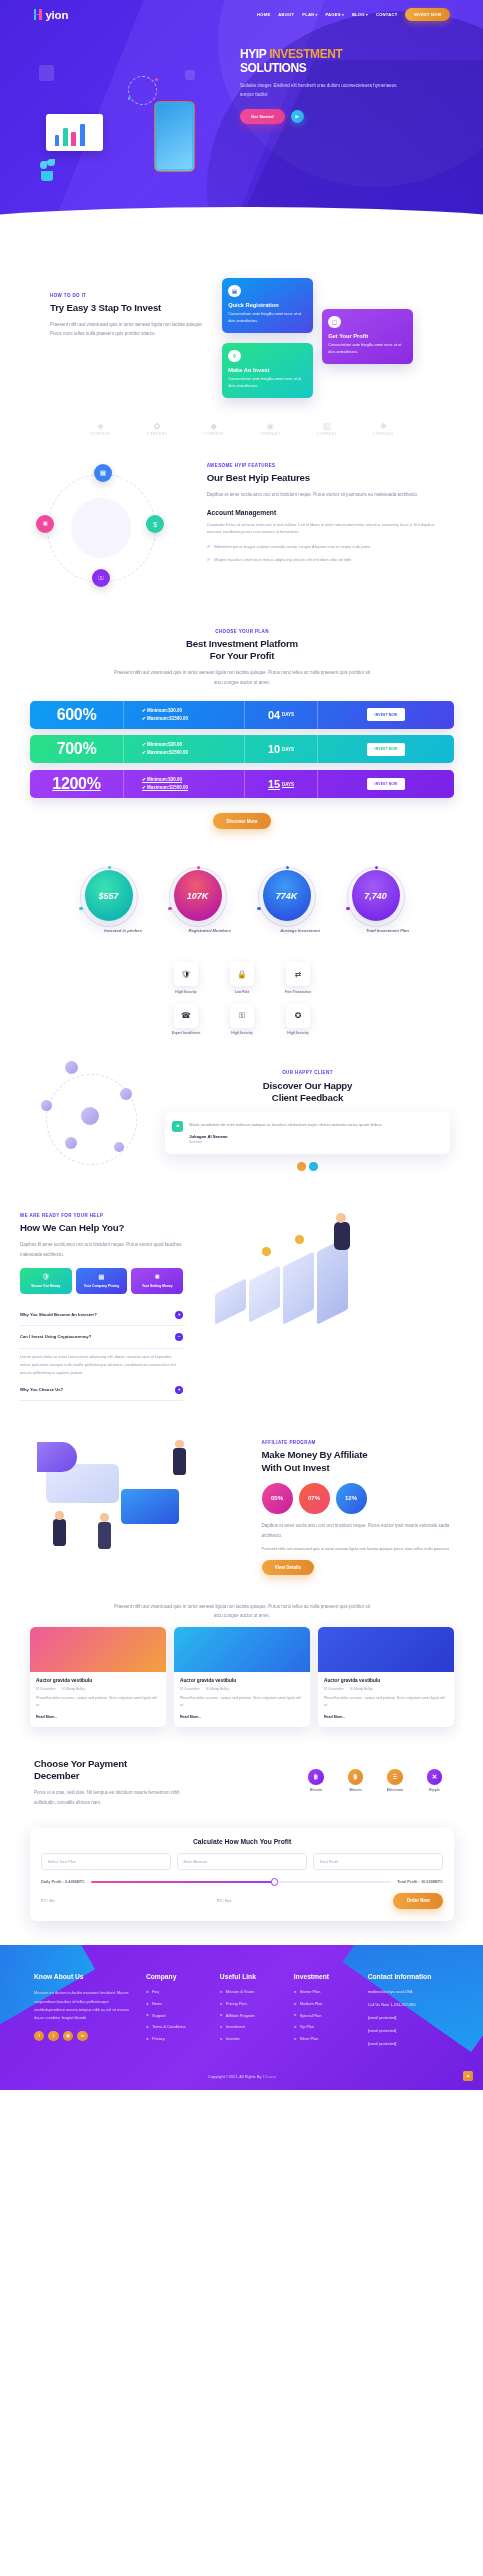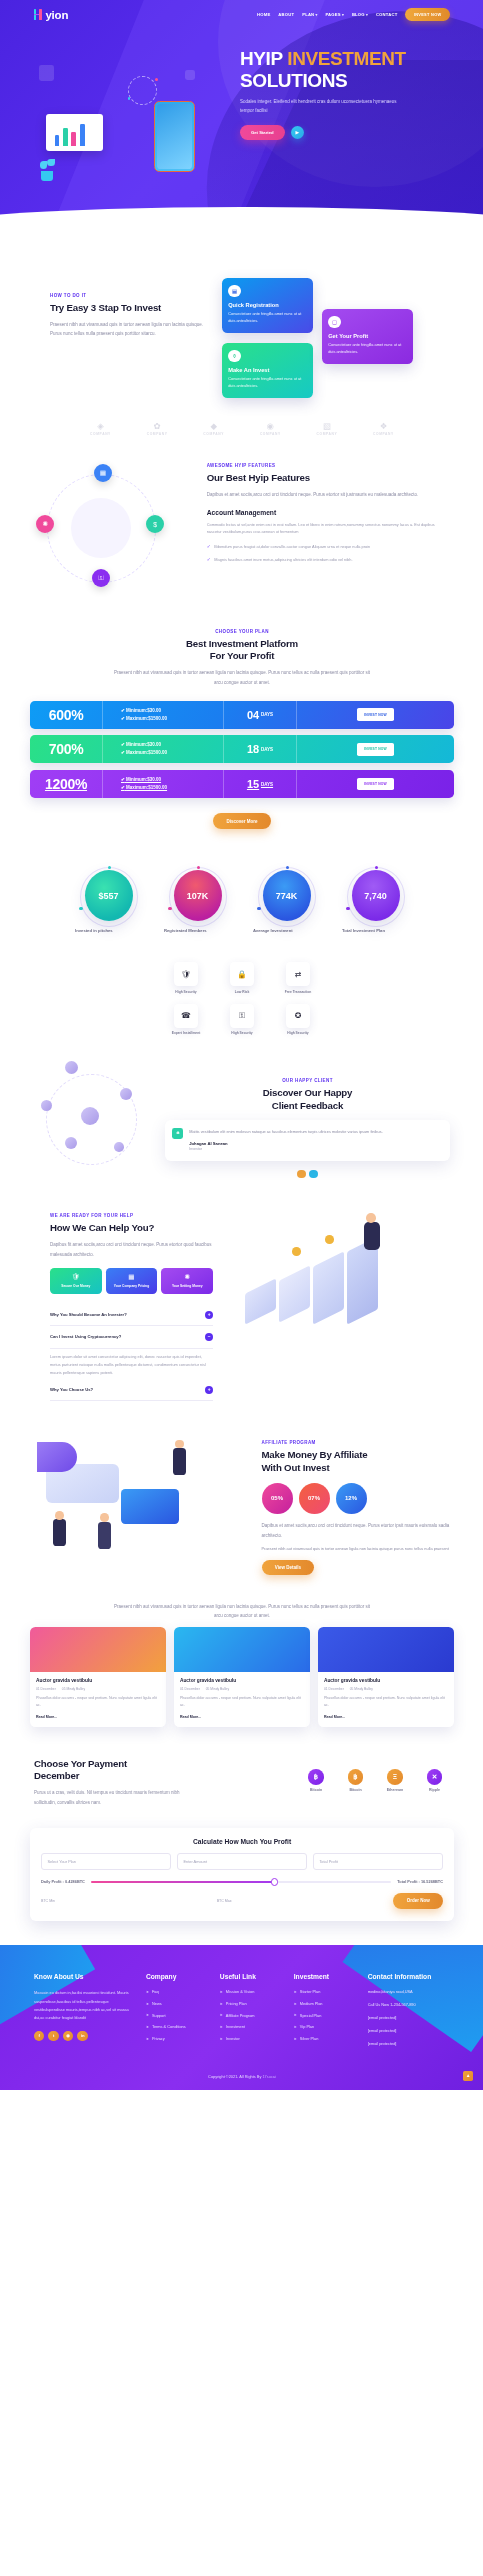--- a/index.html
+++ b/index.html
@@ -63,21 +63,21 @@
   .btn-invest {
     background:linear-gradient(90deg,#f0a83c,#e08a2a); color:#fff; border:none;
     border-radius:18px; padding:4.2px 8.5px; font-size:3.9px; font-weight:700;
     letter-spacing:0.3px; text-transform:uppercase; cursor:pointer;
     box-shadow:0 2.4px 6px rgba(230,140,40,.4);
   }
 
   .hero-body { position:relative; z-index:8; display:flex; padding:12px 34px 0; }
   .hero-left { width:200px; position:relative; height:181px; }
   .hero-right { flex:1; padding-left:6px; padding-top:7.3px; }
-  .hero-right h1 { font-size:19px; line-height:1.12; color:#fff; font-weight:700; letter-spacing:-0.4px; }
+  .hero-right h1 { font-size:12px; line-height:1.12; color:#fff; font-weight:700; letter-spacing:-0.4px; }
   .hero-right h1 .accent { color:#f0a23c; }
   .hero-p { color:#ddd6ff; font-size:4.5px; line-height:1.9; margin-top:7.3px; max-width:157px; }
   .hero-btns { display:flex; align-items:center; gap:6px; margin-top:9.7px; }
   .btn-pink {
     background:linear-gradient(90deg,#f0499b,#e8408f); border:none; color:#fff;
     border-radius:18px; padding:4.8px 11px; font-size:4.2px; font-weight:700; cursor:pointer;
     box-shadow:0 3px 8.5px rgba(230,60,140,.45);
   }
   .btn-play {
     width:13.3px; height:13.3px; border-radius:50%;
@@ -176,21 +176,21 @@
   .feat-sub-p { font-size:3.9px; line-height:1.95; color:#9a9ab0; margin-top:4.2px; }
 
   
   .plans { padding:0 30px; }
   .plan-row {
     display:flex; border-radius:4.8px; overflow:hidden; margin-bottom:6.7px; color:#fff;
     box-shadow:0 4.2px 12px rgba(60,60,140,.16); height:28px; align-items:stretch;
   }
   .plan-cell { display:flex; align-items:center; justify-content:center; border-right:0.6px solid rgba(255,255,255,.28); }
   .plan-cell:last-child { border-right:none; }
-  .pc-pct { width:73px; font-size:14px; font-weight:700; letter-spacing:-0.3px;text-align:center; }
+  .pc-pct { width:94px; font-size:16px; font-weight:700; letter-spacing:-0.3px;text-align:center; }
   .pc-lim { width:121px; flex-direction:column; align-items:flex-start; padding-left:18px; justify-content:center; }
   .pc-lim div { font-size:4.5px; font-weight:600; line-height:1.8; }
   .pc-days { width:73px; font-size:11px; font-weight:700; }
   .pc-days small { font-size:4.5px; font-weight:700; margin-left:1.8px; }
   .pc-btn { flex:1; }
   .pc-btn button {
     background:#fff; border:none; border-radius:1.8px; padding:4.2px 7.3px;
     font-size:3.3px; font-weight:700; letter-spacing:0.2px; cursor:pointer;
   }
   .p1 { background:linear-gradient(120deg,#0e9cf5 0%,#1a7ef0 45%,#4a44e8 100%); }
@@ -202,21 +202,21 @@
   .p4 { background:linear-gradient(120deg,#a03ef5 0%,#8a2ef0 50%,#7a22e8 100%);text-decoration:underline; }
   .p4 .pc-btn button { color:#8a2ef0; }
   .btn-orange {
     background:linear-gradient(90deg,#f0a33c,#e3892c); border:none; color:#fff;
     border-radius:18px; padding:5.4px 13.3px; font-size:4.5px; font-weight:700; cursor:pointer;
     box-shadow:0 3.6px 9.7px rgba(230,140,40,.38);
   }
 
   
   .counters { display:flex; justify-content:center; gap:22px; padding:20.6px 0 18px; }
-  .counter { text-align:left; width:67px; position:relative; }
+  .counter { text-align:right; width:67px; position:relative;font-style:italic; }
   .counter .circ {
     width:48px; height:51px; border-radius:50%; margin:0 auto; position:relative;
     display:flex; align-items:center; justify-content:center;
     color:#fff; font-size:9px; font-weight:700;
     box-shadow:0 6px 14.5px rgba(60,60,140,.18);
   }
   .counter .orbit {
     position:absolute; left:4.8px; top:-3.6px; width:58px; height:60px;
     border-radius:50%; border:0.6px solid #e7e2fb;
   }
@@ -231,21 +231,21 @@
   .sec-icons { display:flex; flex-wrap:wrap; justify-content:center; gap:9.7px 11px; padding:11px 0 18px; width:200px; margin:0 auto; }
   .sec-ico-box { width:45px; text-align:center; }
   .sec-ico-box .box {
     width:24px; height:24px; margin:0 auto; border-radius:4.2px; background:#fff;
     box-shadow:0 3px 9.7px rgba(60,60,140,.12); display:flex; align-items:center; justify-content:center;
     font-size:7.9px;
   }
   .sec-ico-box .cap { font-size:3.3px; color:#7a7a93; margin-top:3.6px; font-weight:600; }
 
   
-  .testi { display:flex; padding:9.7px 34px 24px; gap:4px; align-items:flex-end; }
+  .testi { display:flex; padding:9.7px 34px 24px; gap:4px; align-items:center; }
   .testi-left { width:127px; height:115px; position:relative; }
   .testi-ring { position:absolute; left:12px; top:11px; width:91px; height:91px; border-radius:50%; border:0.6px dashed #e2dcfb; }
   .av { position:absolute; border-radius:50%; background:linear-gradient(135deg,#cfc6f7,#a99ae8); }
   .testi-right { flex:1; }
   .testi-card {
     background:#fff; border-radius:6px; padding:8.5px 8.5px 9.7px; margin-top:7.3px;
     box-shadow:0 4.8px 15.7px rgba(60,60,140,.13); position:relative;
   }
   .testi-card .quote-ico {
     width:11px; height:11px; border-radius:2.4px; background:#2ad0a8; color:#fff;
@@ -253,21 +253,21 @@
     position:absolute; left:7.3px; top:8.5px;
   }
   .testi-card p.txt { font-size:3.9px; line-height:1.95; color:#8b8ba3; padding-left:15.7px; }
   .testi-card .who { font-size:4.2px; font-weight:700; color:#1b1b33; padding-left:15.7px; margin-top:5.4px; }
   .testi-card .role { font-size:3.6px; color:#a0a0b8; padding-left:15.7px; margin-top:1.2px; }
   .dots { display:flex; gap:3.6px; justify-content:center; margin-top:8.5px; }
   .dot { width:8.5px; height:8.5px; border-radius:50%; background:#f0a33c; }
   .dot.b { background:#2ab8e8; }
 
   
-  .help { display:flex; padding:11px 50px 18px; gap:8px; }
+  .help { display:flex; padding:11px 20px 18px; gap:8px; }
   .help-left { width:163px; }
   .help-right { flex:1; position:relative; height:145px; }
   .mini-cards { display:flex; gap:4.2px; margin-top:8.5px; }
   .mini-card {
     flex:1; border-radius:4.2px; padding:5.4px 4.2px; color:#fff; text-align:center;
   }
   .mini-card .mi { font-size:6.7px; }
   .mini-card .mt { font-size:3.3px; font-weight:700; margin-top:3px; line-height:1.5; }
   .mc1 { background:linear-gradient(150deg,#2ae08a,#16c2c4); }
   .mc2 { background:linear-gradient(150deg,#3a7ef5,#4a3ae8); }
@@ -563,21 +563,21 @@
             <button>INVEST NOW</button>
           </div>
       </div>
       <div class="plan-row p2">
         <div class="plan-cell pc-pct">700%</div>
         <div class="plan-cell pc-lim">
           <div><span>✔</span> <span>Minimum:$30.00</span></div>
           <div><span>✔</span> <span>Maximum:$1500.00</span></div>
         </div>
         <div class="plan-cell pc-days">
-            <span>18</span>
+            <span>10</span>
             <small>DAYS</small>
           </div>
         <div class="plan-cell pc-btn">
             <button>INVEST NOW</button>
           </div>
       </div>
       <div class="plan-row p4">
         <div class="plan-cell pc-pct">1200%</div>
         <div class="plan-cell pc-lim">
           <div><span>✔</span> <span>Minimum:$30.00</span></div>

